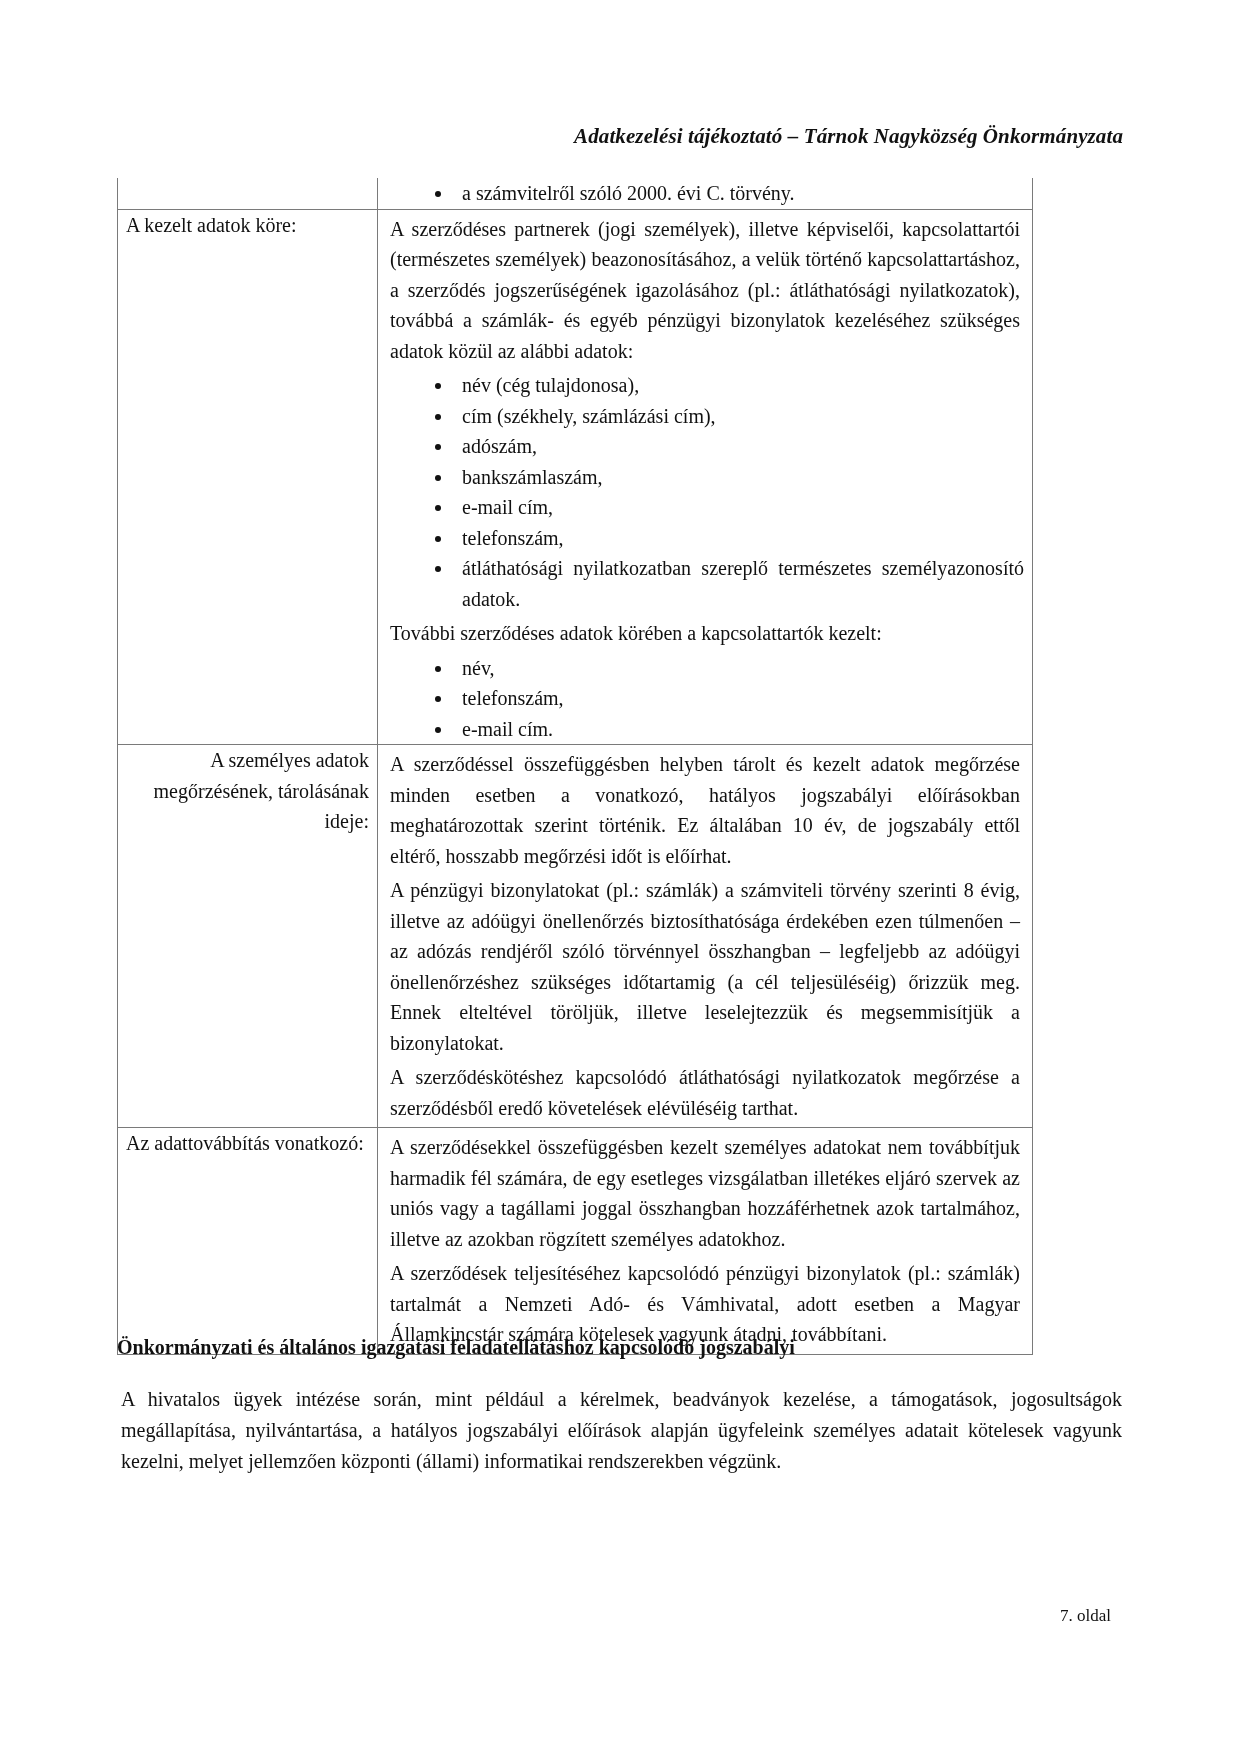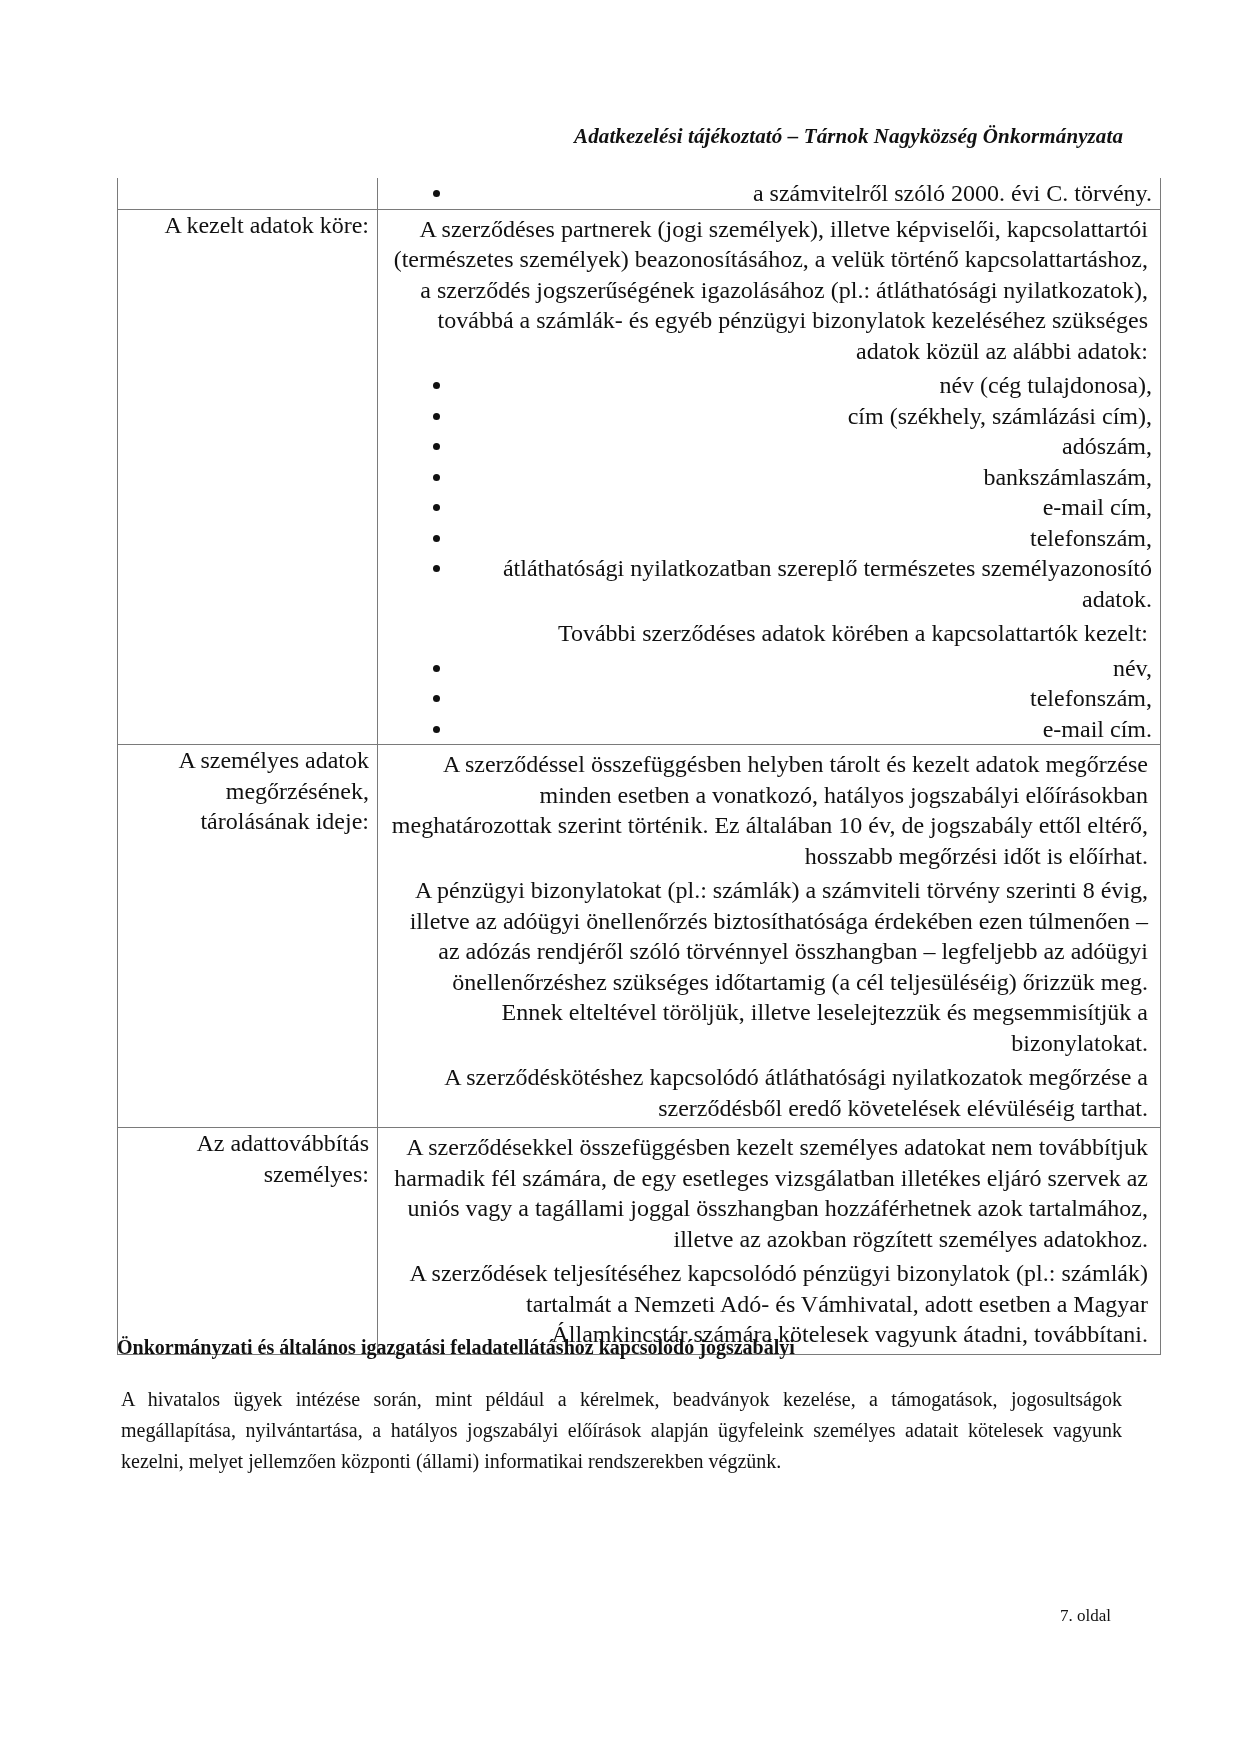--- a/index.html
+++ b/index.html
@@ -5,25 +5,25 @@
   html, body { margin: 0; padding: 0; background: #ffffff; }
   body {
     width: 1241px; height: 1755px; position: relative; overflow: hidden;
     font-family: "Liberation Serif", serif; color: #111;
   }
   .header {
     position: absolute; right: 118px; top: 124px;
     font-style: italic; font-weight: bold; font-size: 21px; letter-spacing: 0.1px;
   }
   table.info {
-    position: absolute; left: 117px; top: 178px; width: 1044px;
-    border-collapse: collapse; font-size: 24px; line-height: 30.5px;
+    position: absolute; left: 117px; top: 178px; width: 916px;
+    border-collapse: collapse; font-size: 20px; line-height: 30.5px;
   }
   table.info td {
-    border: 1px solid #7a7a7a; vertical-align: top; padding: 0 8px 0 8px; text-align: right;
+    border: 1px solid #7a7a7a; vertical-align: top; padding: 0 8px 0 8px;
   }
   table.info tr:first-child td { border-top: none; }
   td.label { width: 243px; }
   td.content { text-align: justify; }
   ul { margin: 0; padding-left: 68px; }
   ul li { padding-left: 8px; }
   p.cp { margin: 4px; }
   .section-title {
     position: absolute; left: 117px; top: 1336px;
     font-weight: bold; font-size: 20px;
@@ -75,21 +75,21 @@
   </tr>
   <tr>
     <td class="label" style="text-align:right;">A személyes adatok megőrzésének, tárolásának ideje:</td>
     <td class="content">
       <p class="cp">A szerződéssel összefüggésben helyben tárolt és kezelt adatok megőrzése minden esetben a vonatkozó, hatályos jogszabályi előírásokban meghatározottak szerint történik. Ez általában 10 év, de jogszabály ettől eltérő, hosszabb megőrzési időt is előírhat.</p>
       <p class="cp">A pénzügyi bizonylatokat (pl.: számlák) a számviteli törvény szerinti 8 évig, illetve az adóügyi önellenőrzés biztosíthatósága érdekében ezen túlmenően – az adózás rendjéről szóló törvénnyel összhangban – legfeljebb az adóügyi önellenőrzéshez szükséges időtartamig (a cél teljesüléséig) őrizzük meg. Ennek elteltével töröljük, illetve leselejtezzük és megsemmisítjük a bizonylatokat.</p>
       <p class="cp">A szerződéskötéshez kapcsolódó átláthatósági nyilatkozatok megőrzése a szerződésből eredő követelések elévüléséig tarthat.</p>
     </td>
   </tr>
   <tr>
-    <td class="label">Az adattovábbítás személyes:</td>
+    <td class="label">Az adattovábbítás vonatkozó:</td>
     <td class="content">
       <p class="cp">A szerződésekkel összefüggésben kezelt személyes adatokat nem továbbítjuk harmadik fél számára, de egy esetleges vizsgálatban illetékes eljáró szervek az uniós vagy a tagállami joggal összhangban hozzáférhetnek azok tartalmához, illetve az azokban rögzített személyes adatokhoz.</p>
       <p class="cp">A szerződések teljesítéséhez kapcsolódó pénzügyi bizonylatok (pl.: számlák) tartalmát a Nemzeti Adó- és Vámhivatal, adott esetben a Magyar Államkincstár számára kötelesek vagyunk átadni, továbbítani.</p>
     </td>
   </tr>
 </tbody>
   </table>
 
 <div class="section-title">Önkormányzati és általános igazgatási feladatellátáshoz kapcsolódó jogszabályi</div>
 

